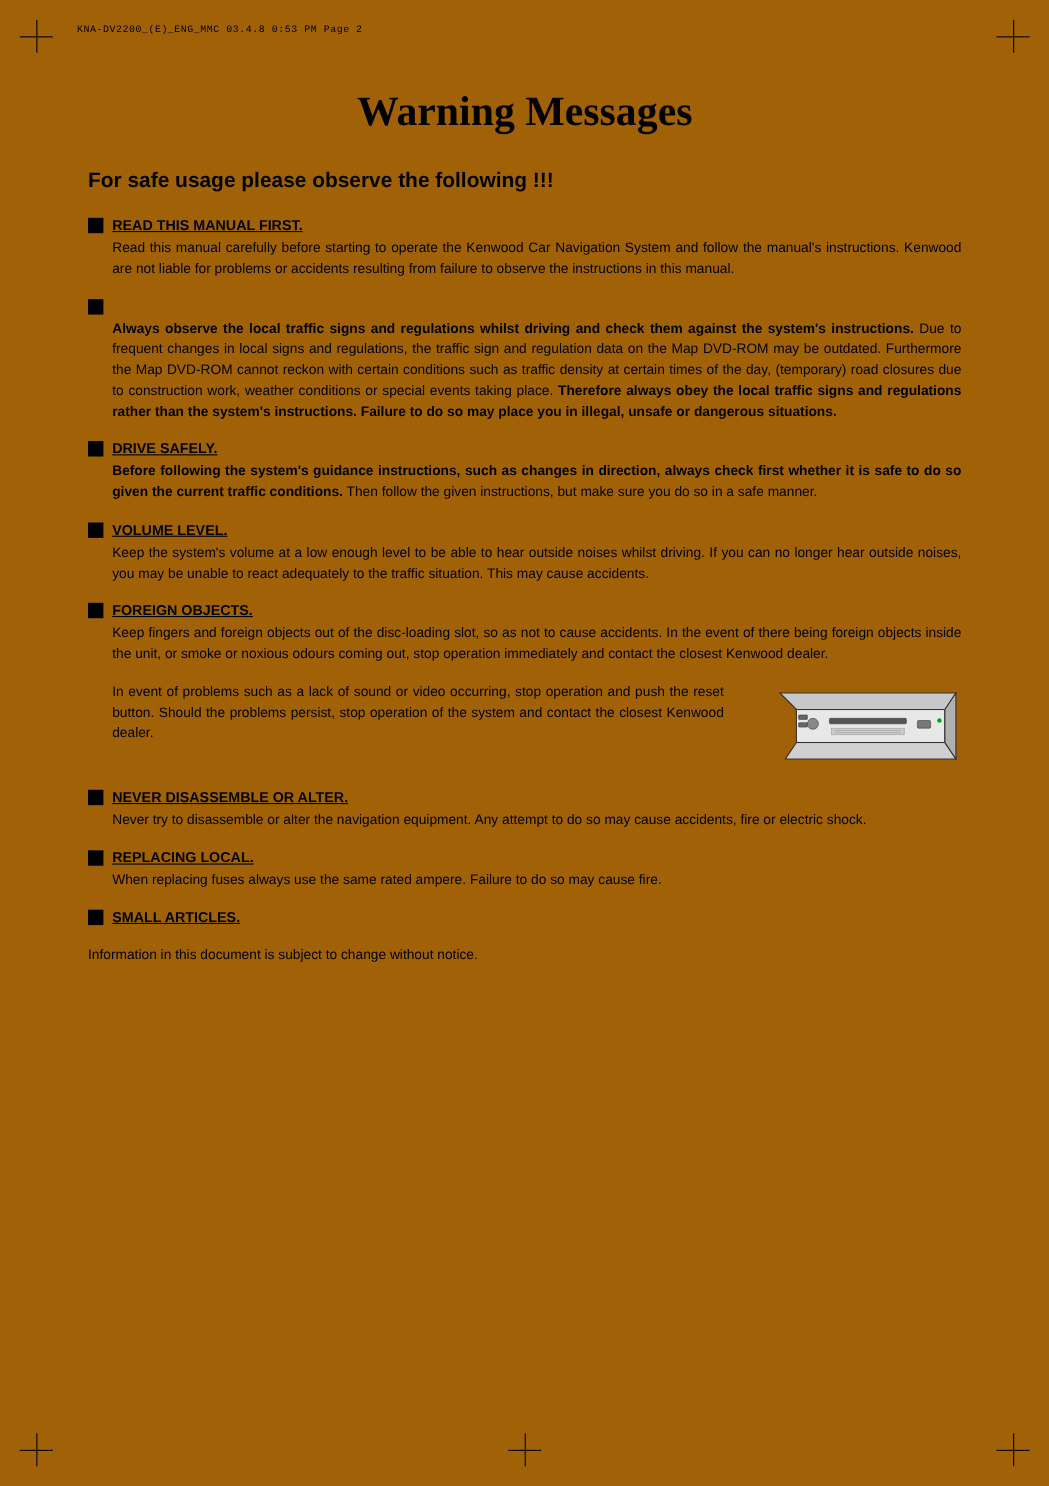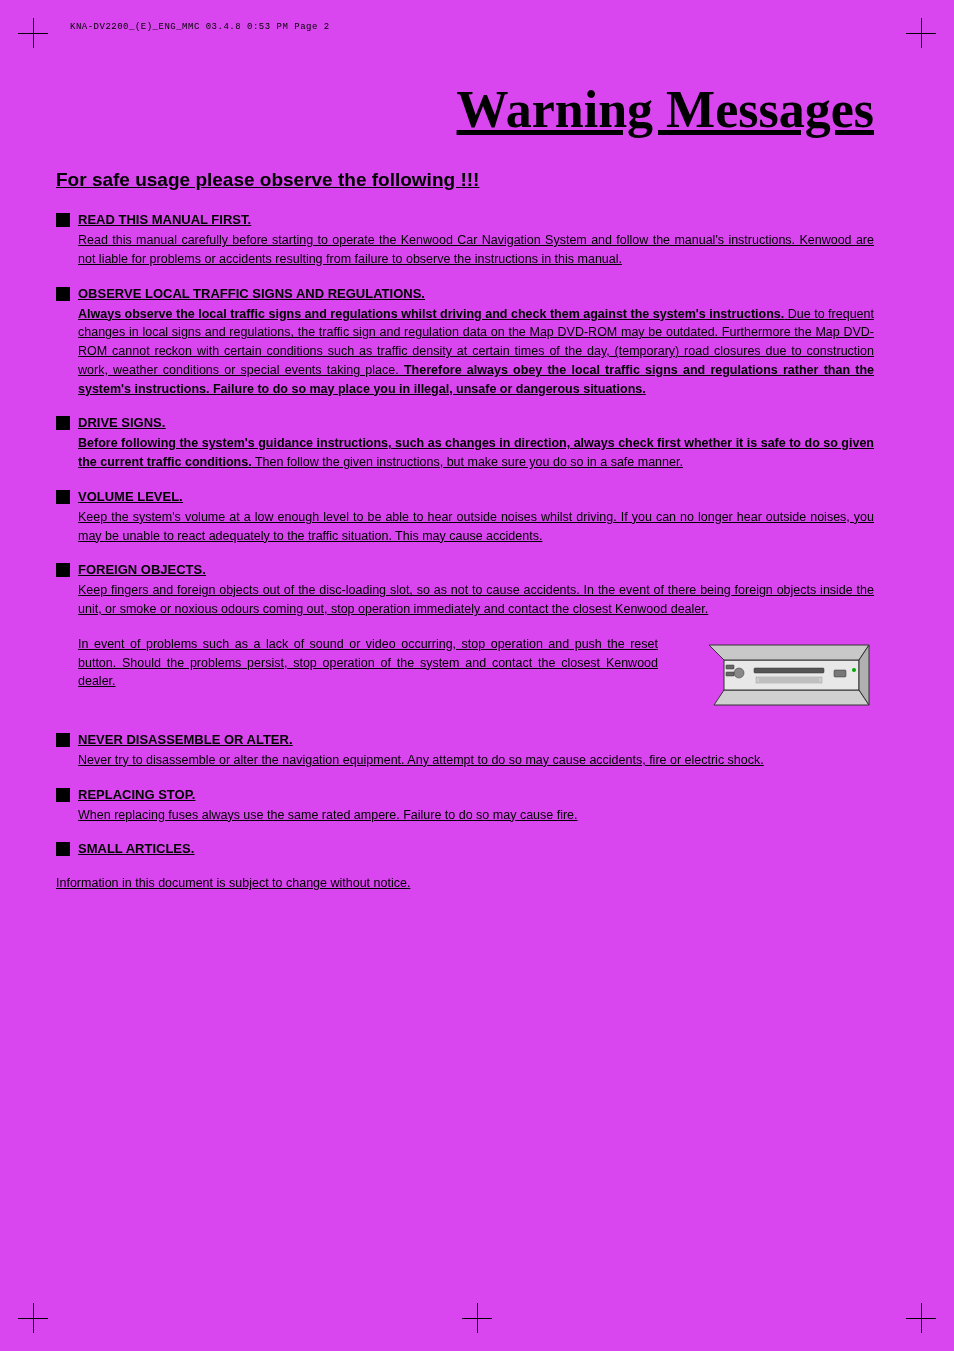--- a/index.html
+++ b/index.html
@@ -13,24 +13,23 @@
       display: flex;
       justify-content: center;
       align-items: flex-start;
       min-height: 100vh;
       font-family: 'Times New Roman', Times, serif;
     }
 
     .page {
       width: 954px;
       min-height: 1351px;
-      background: #d946ef;
+      background: #a16207;
       position: relative;
-      padding: 60px 80px 60px 56px;
-      text-decoration: underline;
+      padding: 60px 80px 60px 80px;
     }
 
     
     .reg-mark {
       position: absolute;
       width: 30px;
       height: 30px;
     }
     .reg-mark::before, .reg-mark::after {
       content: '';
@@ -83,22 +82,22 @@
       position: absolute;
       top: 22px;
       left: 70px;
       font-size: 9px;
       font-family: 'Courier New', monospace;
       color: #000;
       letter-spacing: 0.5px;
     }
 
     .page-title {
-      text-align: right;
-      font-size: 52px;
+      text-align: center;
+      font-size: 38px;
       font-weight: bold;
       margin-bottom: 30px;
       margin-top: 20px;
       font-family: 'Times New Roman', Times, serif;
     }
 
     .subtitle {
       font-size: 19px;
       font-weight: bold;
       margin-bottom: 20px;
@@ -188,33 +187,32 @@
     <div class="section-header">
       <span class="bullet"></span>
       <span class="section-title">READ THIS MANUAL FIRST.</span>
     </div>
     <div class="section-content">Read this manual carefully before starting to operate the Kenwood Car Navigation System and follow the manual's instructions. Kenwood are not liable for problems or accidents resulting from failure to observe the instructions in this manual.</div>
   </div>
 
   <div class="section">
     <div class="section-header">
       <span class="bullet"></span>
-      <span class="section-title">OBSERVE LOCAL TRAFFIC SIGNS AND REGULATIONS.</span>
     </div>
     <div class="section-content">
       <span class="bold">Always observe the local traffic signs and regulations whilst driving and check them against the system's instructions.</span>
       <span> Due to frequent changes in local signs and regulations, the traffic sign and regulation data on the Map DVD-ROM may be outdated. Furthermore the Map DVD-ROM cannot reckon with certain conditions such as traffic density at certain times of the day, (temporary) road closures due to construction work, weather conditions or special events taking place. </span>
       <span class="bold">Therefore always obey the local traffic signs and regulations rather than the system's instructions. Failure to do so may place you in illegal, unsafe or dangerous situations.</span>
     </div>
   </div>
 
   <div class="section">
     <div class="section-header">
       <span class="bullet"></span>
-      <span class="section-title">DRIVE SIGNS.</span>
+      <span class="section-title">DRIVE SAFELY.</span>
     </div>
     <div class="section-content">
       <span class="bold">Before following the system's guidance instructions, such as changes in direction, always check first whether it is safe to do so given the current traffic conditions.</span>
       <span> Then follow the given instructions, but make sure you do so in a safe manner.</span>
     </div>
   </div>
 
   <div class="section">
     <div class="section-header">
       <span class="bullet"></span>
@@ -271,21 +269,21 @@
     <div class="section-header">
       <span class="bullet"></span>
       <span class="section-title">NEVER DISASSEMBLE OR ALTER.</span>
     </div>
     <div class="section-content">Never try to disassemble or alter the navigation equipment. Any attempt to do so may cause accidents, fire or electric shock.</div>
   </div>
 
   <div class="section">
     <div class="section-header">
       <span class="bullet"></span>
-      <span class="section-title">REPLACING STOP.</span>
+      <span class="section-title">REPLACING LOCAL.</span>
     </div>
     <div class="section-content">When replacing fuses always use the same rated ampere. Failure to do so may cause fire.</div>
   </div>
 
   <div class="section">
     <div class="section-header">
       <span class="bullet"></span>
       <span class="section-title">SMALL ARTICLES.</span>
     </div>
   </div>

